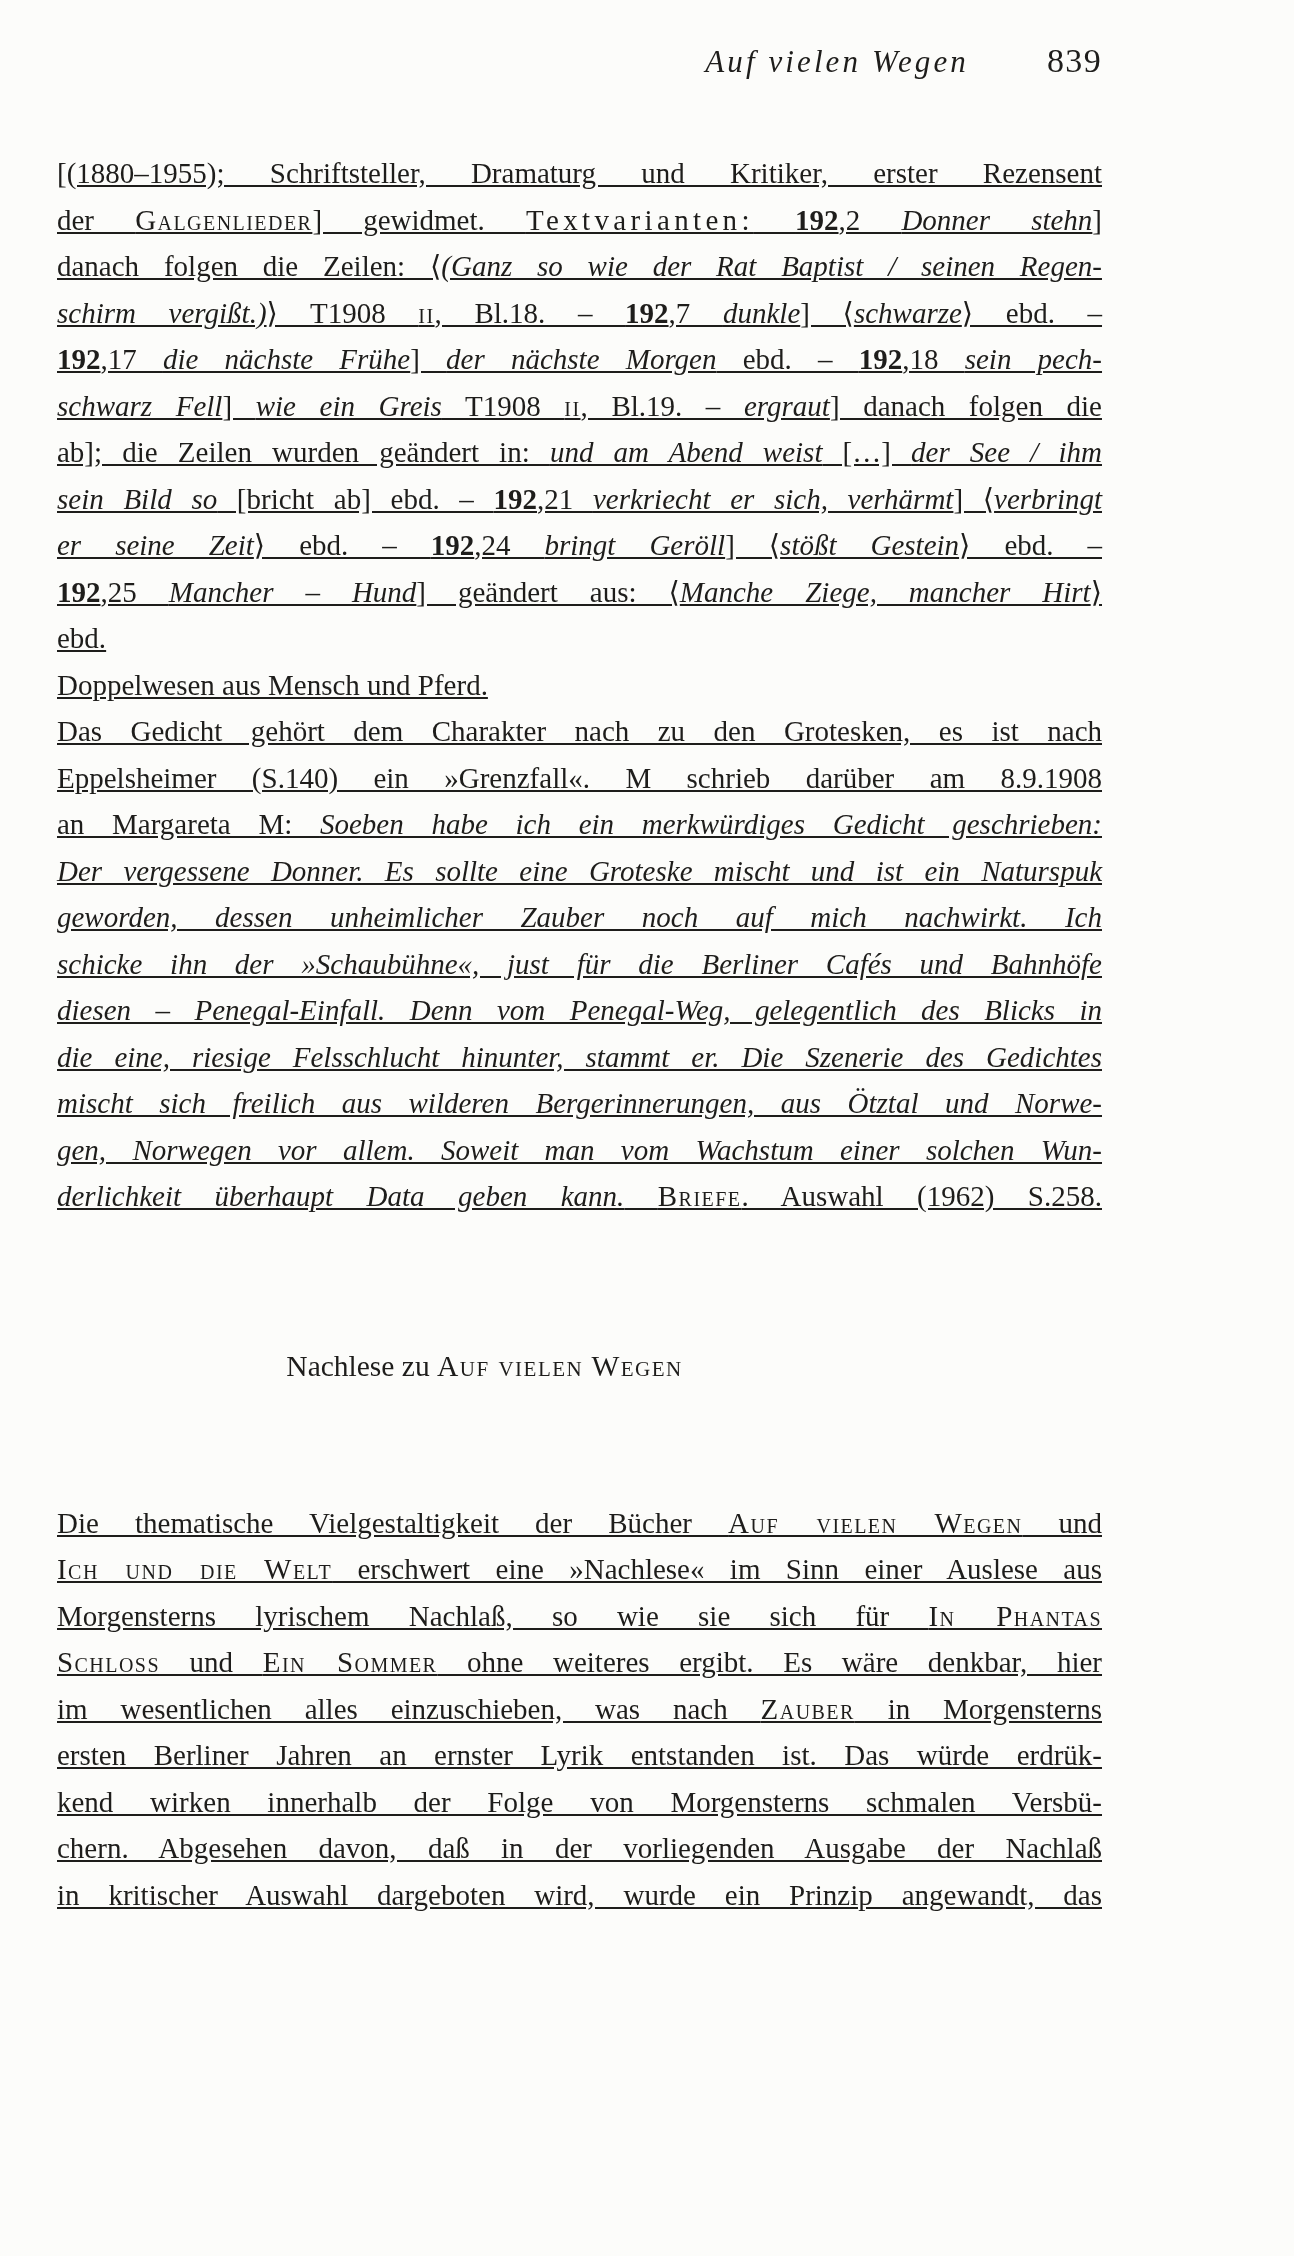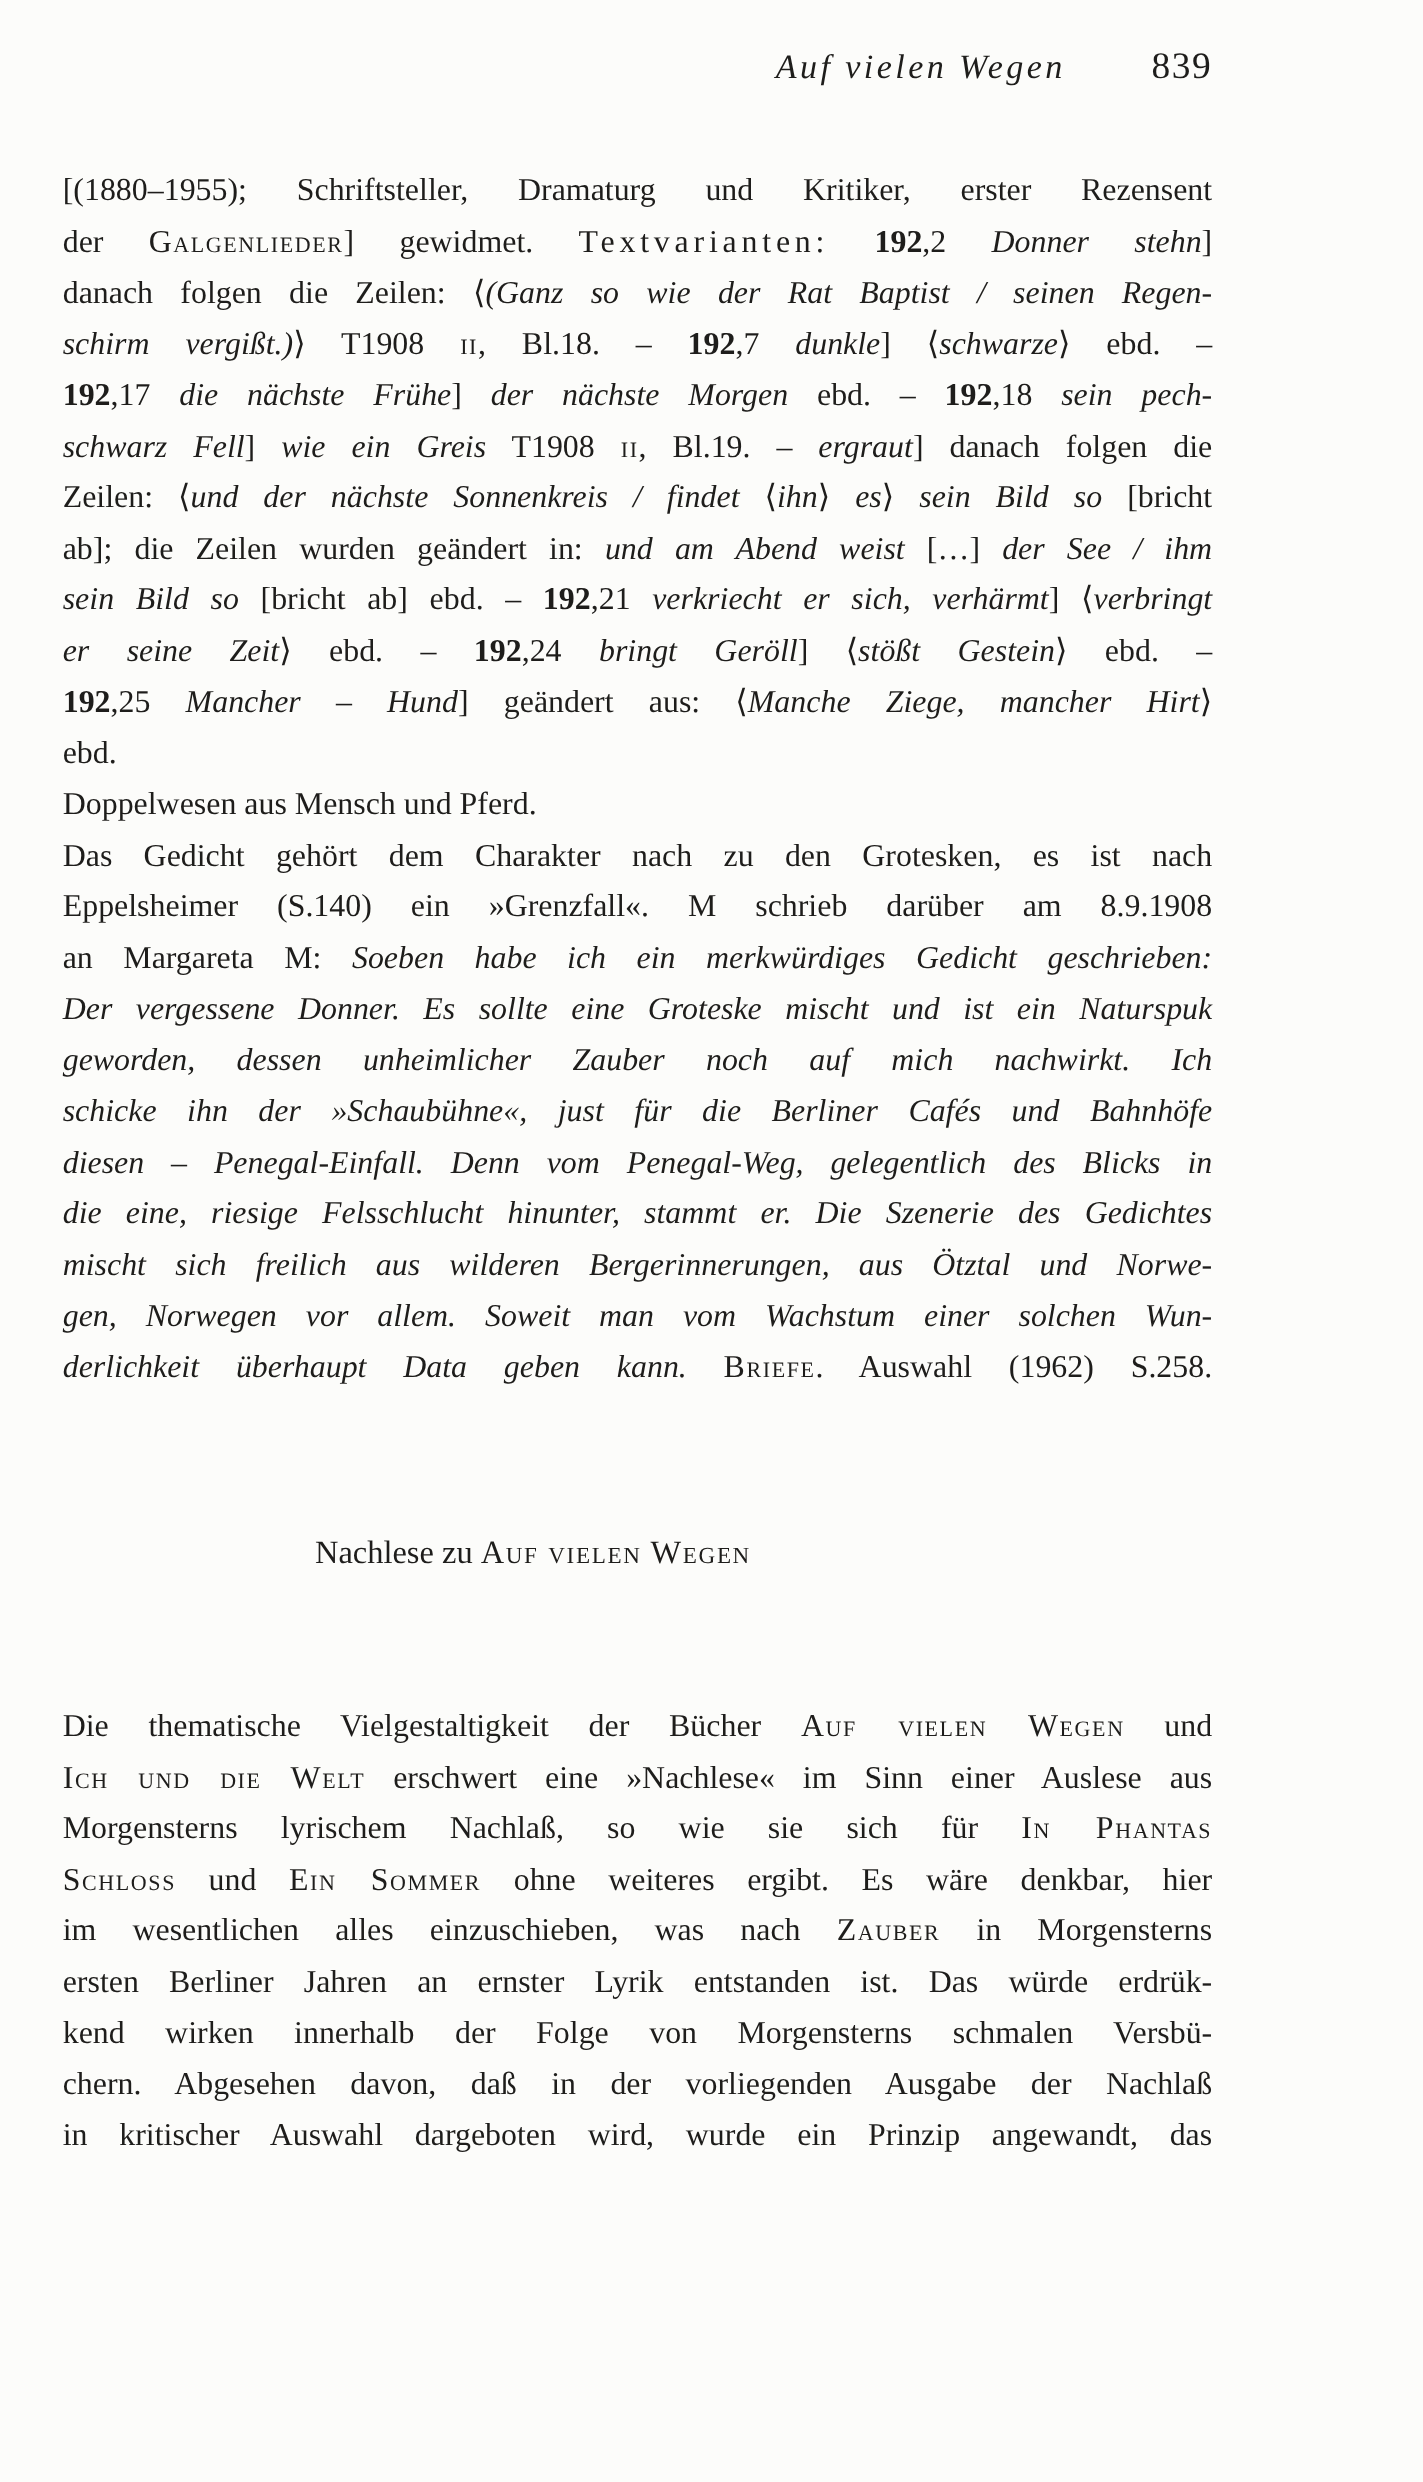--- a/index.html
+++ b/index.html
@@ -14,21 +14,21 @@
   .running-head{
     position:absolute;top:42px;left:57px;width:1045px;
     display:flex;justify-content:flex-end;align-items:baseline;
     font-size:31px;
   }
   .head-title{font-style:italic;letter-spacing:0.10em;}
   .head-num{margin-left:78px;font-size:34px;letter-spacing:0.04em;}
   .text-block{
     position:absolute;top:150px;left:57px;width:1045px;
   }
-  .paragraph{margin:0;}
+  .paragraph{margin:0;text-decoration:underline;}
   .line{
     font-size:29px;
     line-height:46.5px;
     text-align:justify;
     text-align-last:justify;
     white-space:normal;
   }
   .line.line-end{text-align-last:left;}
   .it{font-style:italic;}
   .bd{font-weight:bold;}
@@ -51,21 +51,20 @@
     <span class="head-num">839</span>
   </header>
   <main class="text-block" id="text-block">
       <div class="paragraph">
         <div class="line"><span>[(1880–1955); Schriftsteller, Dramaturg und Kritiker, erster Rezensent</span></div>
         <div class="line"><span>der </span><span class="sc">Galgenlieder</span><span>] gewidmet. </span><span class="gs">Textvarianten:</span><span> </span><span class="bd">192</span><span>,2 </span><span class="it">Donner stehn</span><span>]</span></div>
         <div class="line"><span>danach folgen die Zeilen: ⟨</span><span class="it">(Ganz so wie der Rat Baptist / seinen Regen-</span></div>
         <div class="line"><span class="it">schirm vergißt.)</span><span>⟩ T1908 </span><span class="sc">ii</span><span>, Bl.18. – </span><span class="bd">192</span><span>,7 </span><span class="it">dunkle</span><span>] ⟨</span><span class="it">schwarze</span><span>⟩ ebd. –</span></div>
         <div class="line"><span class="bd">192</span><span>,17 </span><span class="it">die nächste Frühe</span><span>] </span><span class="it">der nächste Morgen</span><span> ebd. – </span><span class="bd">192</span><span>,18 </span><span class="it">sein pech-</span></div>
         <div class="line"><span class="it">schwarz Fell</span><span>] </span><span class="it">wie ein Greis</span><span> T1908 </span><span class="sc">ii</span><span>, Bl.19. – </span><span class="it">ergraut</span><span>] danach folgen die</span></div>
-        <div class="line"><span>Zeilen: ⟨</span><span class="it">und der nächste Sonnenkreis / findet </span><span>⟨</span><span class="it">ihn</span><span>⟩ </span><span class="it">es</span><span>⟩ </span><span class="it">sein Bild so</span><span> [bricht</span></div>
         <div class="line"><span>ab]; die Zeilen wurden geändert in: </span><span class="it">und am Abend weist</span><span> […] </span><span class="it">der See / ihm</span></div>
         <div class="line"><span class="it">sein Bild so</span><span> [bricht ab] ebd. – </span><span class="bd">192</span><span>,21 </span><span class="it">verkriecht er sich, verhärmt</span><span>] ⟨</span><span class="it">verbringt</span></div>
         <div class="line"><span class="it">er seine Zeit</span><span>⟩ ebd. – </span><span class="bd">192</span><span>,24 </span><span class="it">bringt Geröll</span><span>] ⟨</span><span class="it">stößt Gestein</span><span>⟩ ebd. –</span></div>
         <div class="line"><span class="bd">192</span><span>,25 </span><span class="it">Mancher – Hund</span><span>] geändert aus: ⟨</span><span class="it">Manche Ziege, mancher Hirt</span><span>⟩</span></div>
         <div class="line line-end"><span>ebd.</span></div>
       </div>
       <div class="paragraph">
         <div class="line line-end"><span>Doppelwesen aus Mensch und Pferd.</span></div>
       </div>
       <div class="paragraph">

